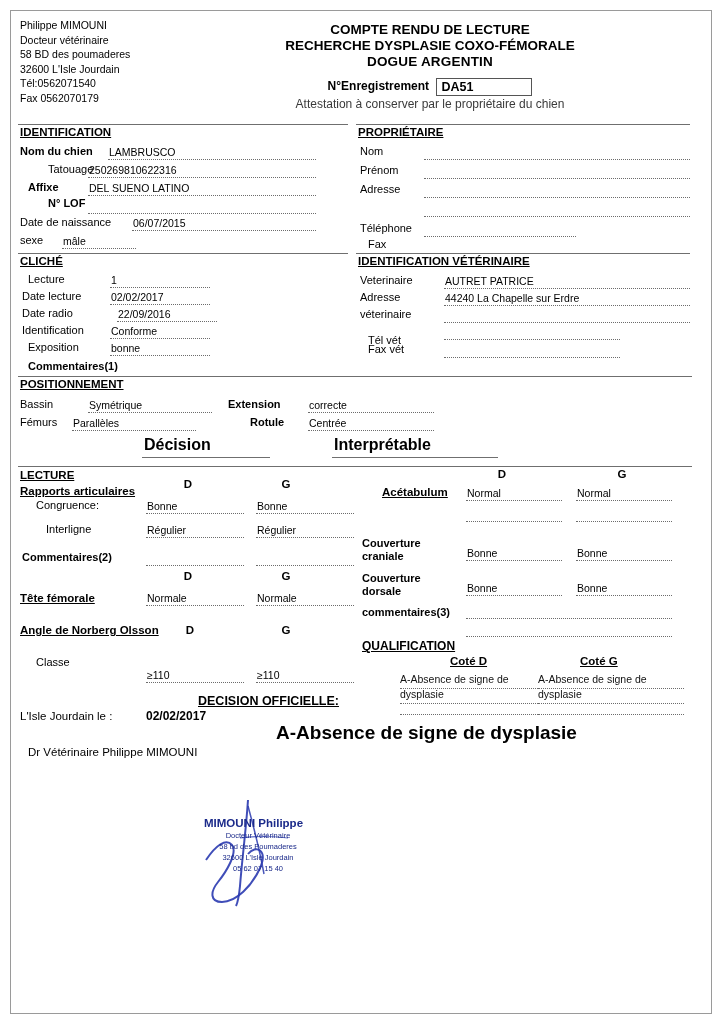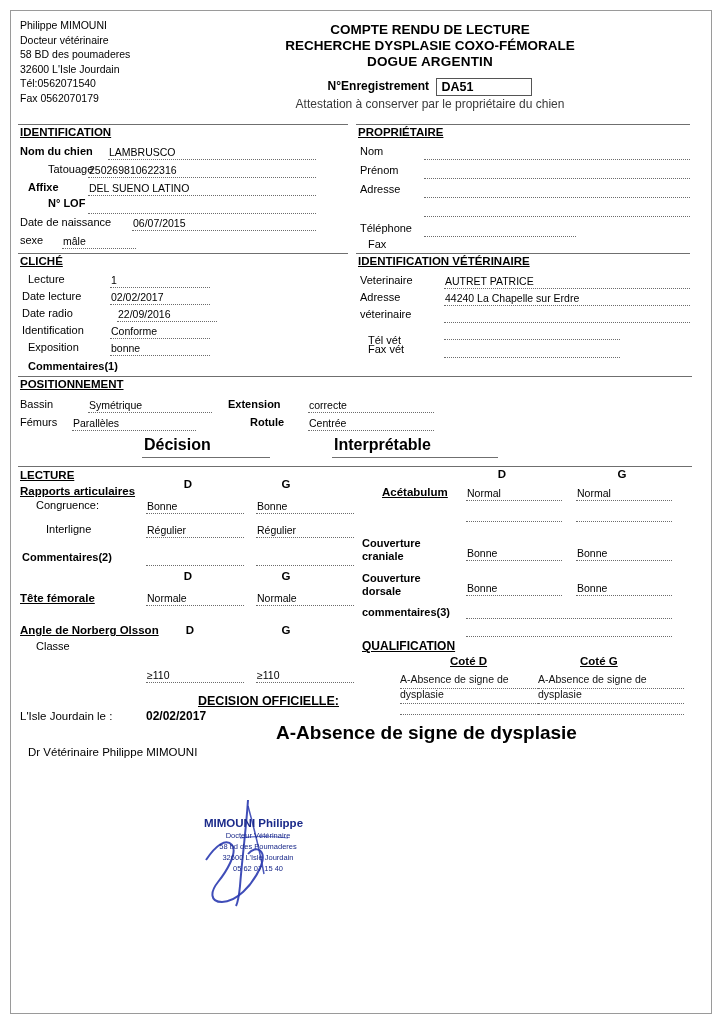--- a/index.html
+++ b/index.html
@@ -290,21 +290,21 @@
   <div class="abs colhead" style="left:266px; top:570px; width:40px;">G</div>
 
   <div class="abs underline-lbl" style="left:20px; top:592px;">Tête fémorale</div>
   <div class="abs fieldline" style="left:146px; top:592px; width:98px;">Normale</div>
   <div class="abs fieldline" style="left:256px; top:592px; width:98px;">Normale</div>
 
   <div class="abs underline-lbl" style="left:20px; top:624px;">Angle de Norberg Olsson</div>
   <div class="abs colhead" style="left:170px; top:624px; width:40px;">D</div>
   <div class="abs colhead" style="left:266px; top:624px; width:40px;">G</div>
 
-  <div class="abs lbl" style="left:36px; top:640px;">Classe</div>
+  <div class="abs lbl" style="left:36px; top:656px;">Classe</div>
   <div class="abs fieldline" style="left:146px; top:669px; width:98px;">≥110</div>
   <div class="abs fieldline" style="left:256px; top:669px; width:98px;">≥110</div>
 
   <div class="abs colhead" style="left:482px; top:468px; width:40px;">D</div>
   <div class="abs colhead" style="left:602px; top:468px; width:40px;">G</div>
 
   <div class="abs underline-lbl" style="left:362px; top:486px;margin-left:20px;">Acétabulum</div>
   <div class="abs fieldline" style="left:466px; top:487px; width:96px;">Normal</div>
   <div class="abs fieldline" style="left:576px; top:487px; width:96px;">Normal</div>
   <div class="abs fieldline" style="left:466px; top:508px; width:96px;"></div>

